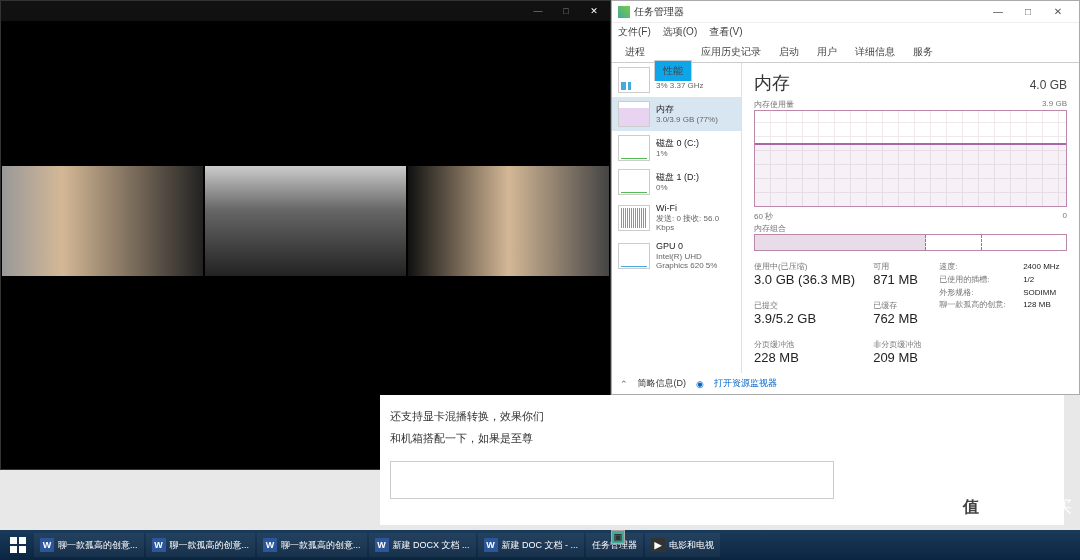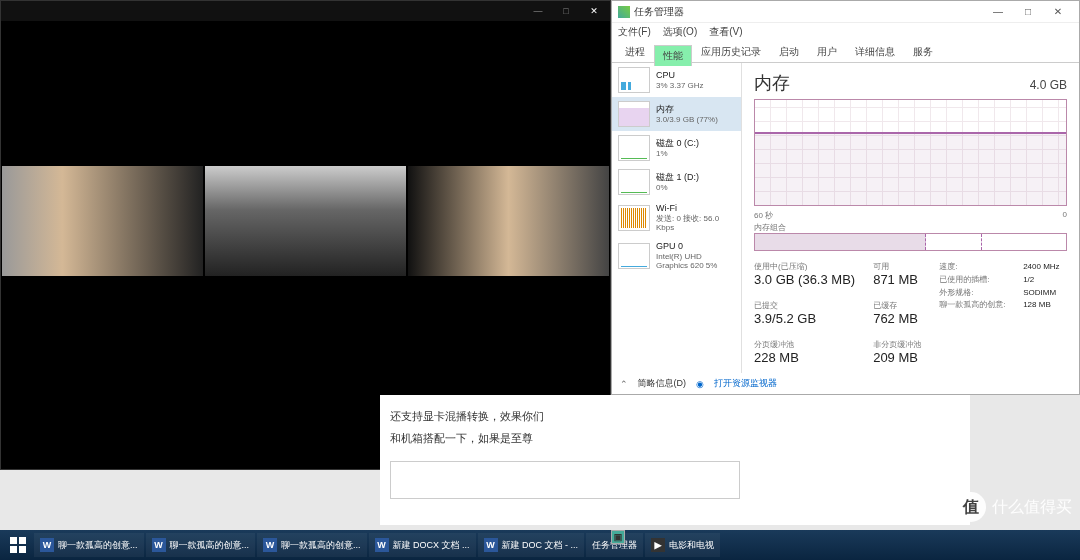--- a/index.html
+++ b/index.html
@@ -19,21 +19,21 @@
 
 .tm{position:absolute;left:611px;top:0;width:469px;height:395px;background:#fff;border:1px solid #aaa;font-size:10px;color:#333}
 .tm-titlebar{height:22px;display:flex;align-items:center;padding:0 6px;border-bottom:1px solid #eee}
 .tm-titlebar .icon{width:12px;height:12px;margin-right:4px;background:linear-gradient(45deg,#4a9,#7c4)}
 .tm-titlebar .title{flex:1;font-size:10px}
 .tm-titlebar .winbtns{display:flex;gap:0}
 .tm-titlebar .winbtns span{width:30px;height:18px;display:flex;align-items:center;justify-content:center;font-size:10px;color:#555}
 .tm-menubar{height:18px;display:flex;align-items:center;padding:0 6px;gap:12px;font-size:10px;color:#444}
 .tm-tabs{height:22px;display:flex;align-items:flex-start;padding:0 4px;border-bottom:1px solid #ccc}
 .tm-tabs .tab{padding:3px 8px;font-size:10px;color:#444;border:1px solid transparent;border-bottom:none}
-.tm-tabs .tab.active{border-color:#ccc;background:#86efac;position:relative;top:4px}
+.tm-tabs .tab.active{border-color:#ccc;background:#0ea5e9;position:relative;top:19px}
 
 .tm-body{display:flex;height:310px}
 .tm-sidebar{width:130px;border-right:1px solid #e0e0e0;overflow:hidden}
 .tm-item{display:flex;padding:4px 6px;gap:6px;align-items:center;cursor:pointer}
 .tm-item.selected{background:#d8e6f2}
 .tm-item .spark{width:32px;height:26px;border:1px solid #ccc;background:#fff;position:relative;flex-shrink:0}
 .tm-item .spark.cpu::after{content:"";position:absolute;bottom:2px;left:2px;right:2px;height:8px;background:linear-gradient(90deg,#4ad 0%,#4ad 20%,transparent 20%,transparent 25%,#4ad 25%,#4ad 40%,transparent 40%)}
 .tm-item .spark.mem{background:linear-gradient(180deg,#fff 0%,#fff 25%,#e8d4f0 25%)}
 .tm-item .spark.disk::after{content:"";position:absolute;bottom:1px;left:2px;right:2px;height:3px;border-bottom:1px solid #5b5}
 .tm-item .spark.wifi::after{content:"";position:absolute;inset:2px;background:repeating-linear-gradient(90deg,#d80 0,#d80 1px,transparent 1px,transparent 2px)}
@@ -64,21 +64,21 @@
 .tm-stats-right{font-size:8px;line-height:1.6}
 .tm-stats-right .row{display:flex;gap:16px}
 .tm-stats-right .lbl{color:#777;width:68px}
 .tm-stats-right .val{color:#222}
 
 .tm-footer{position:absolute;bottom:4px;left:8px;display:flex;gap:10px;font-size:9px;align-items:center}
 .tm-footer .arrow{color:#666}
 .tm-footer .link{color:#06c}
 
 
-.doc-bg{position:absolute;left:380px;top:395px;width:590px;height:130px;background:#fff;padding:10px 230px 10px 10px;font-size:11px;color:#333;line-height:2}
+.doc-bg{position:absolute;left:380px;top:395px;width:684px;height:130px;background:#fff;padding:10px 230px 10px 10px;font-size:11px;color:#333;line-height:2}
 .doc-bg .box{border:1px solid #ccc;height:38px;margin-top:12px}
 
 
 .watermark{position:absolute;right:8px;bottom:38px;display:flex;align-items:center;gap:6px;color:#fff;font-size:16px;opacity:0.92}
 .watermark .circle{width:30px;height:30px;border-radius:50%;background:#fff;color:#333;display:flex;align-items:center;justify-content:center;font-size:16px;font-weight:bold}
 
 
 .taskbar{position:absolute;left:0;right:0;bottom:0;height:30px;background:linear-gradient(180deg,#1a3a5a,#0a2540);display:flex;align-items:center;padding:0 4px;gap:2px}
 .taskbar .start{width:28px;height:26px;display:flex;align-items:center;justify-content:center}
 .taskbar .start svg{width:16px;height:16px}
@@ -178,20 +178,24 @@
             <span class="val">Intel(R) UHD Graphics 620
 5%</span>
           </div>
         </div>
       </div>
     <div class="tm-main">
       <div class="tm-main-head">
         <div class="title">内存</div>
         <div class="total">4.0 GB</div>
       </div>
+      <div class="tm-chart-label">
+        <span>内存使用量</span>
+        <span>3.9 GB</span>
+      </div>
       <div class="tm-chart">
         <div class="fill"></div>
           <div class="line"></div>
       </div>
       <div class="tm-chart-xaxis">
         <span>60 秒</span>
         <span>0</span>
       </div>
       <div class="tm-compo-label">内存组合</div>
       <div class="tm-compo">

